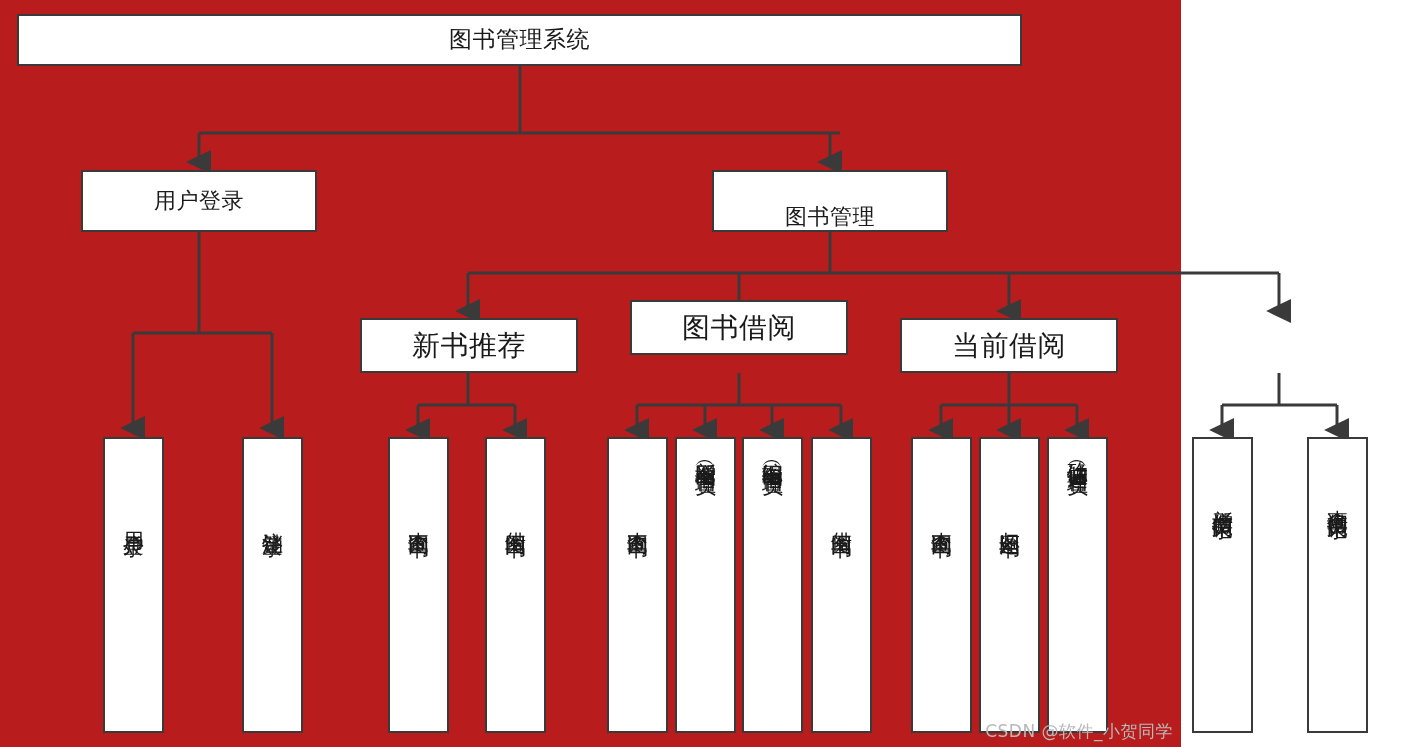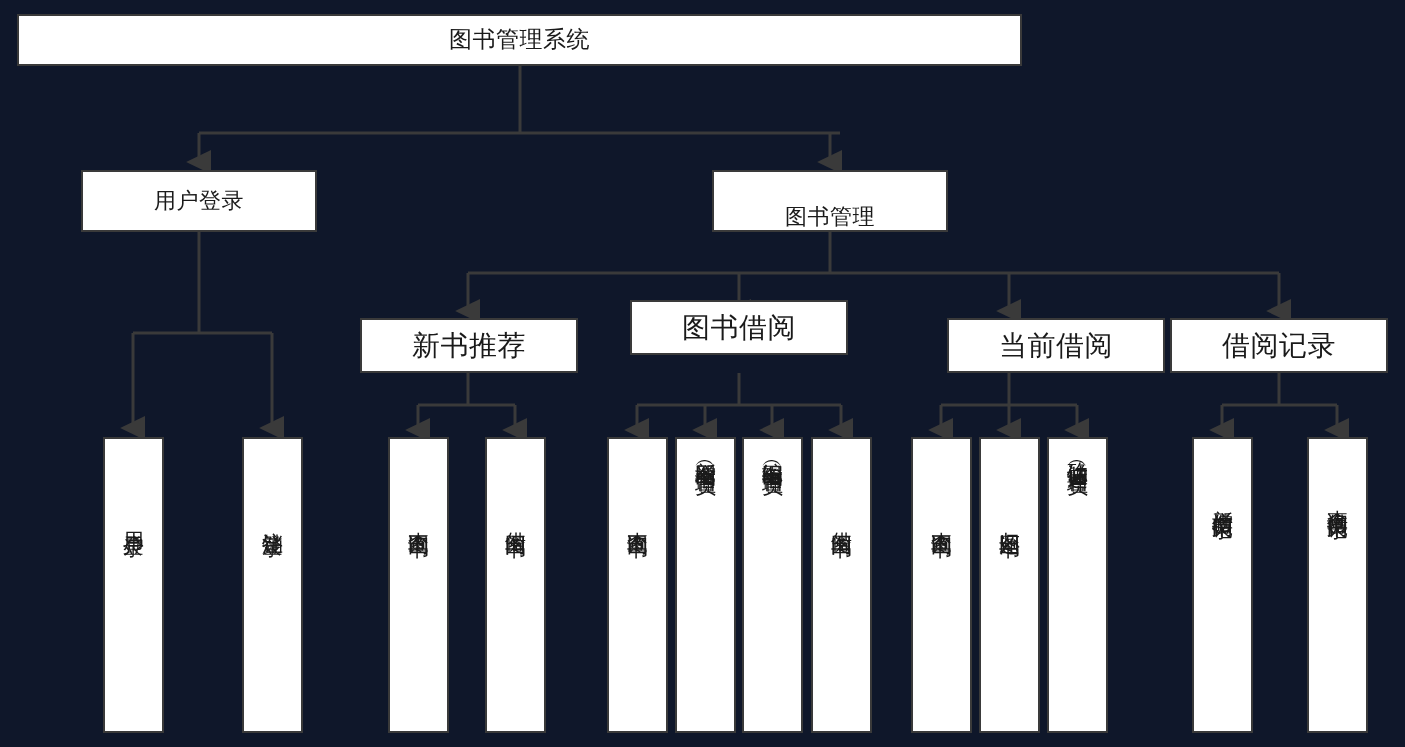--- a/index.html
+++ b/index.html
@@ -8,23 +8,23 @@
     background: #ffffff;
   }
   body {
     width: 1405px;
     height: 747px;
     font-family: "DejaVu Sans", "Liberation Sans", sans-serif;
     overflow: hidden;
   }
   #diagram-root {
     position: relative;
-    width: 1405px;
+    width: 1181px;
     height: 747px;
-    background: #0f172a;
+    background: #b91c1c;
   }
   svg.diagram-canvas {
     position: absolute;
     left: 0;
     top: 0;
     width: 1405px;
     height: 747px;
   }
   .node-box {
     position: absolute;
@@ -154,25 +154,22 @@
   <div class="node-box node-l2" style="left:712px; top:170px; width:236px; height:62px;align-items:flex-end;">
     <span class="node-label">图书管理</span>
   </div>
 
   <div class="node-box node-l3" style="left:360px; top:318px; width:218px; height:55px;">
     <span class="node-label">新书推荐</span>
   </div>
   <div class="node-box node-l3" style="left:630px; top:300px; width:218px; height:55px;">
     <span class="node-label">图书借阅</span>
   </div>
-  <div class="node-box node-l3" style="left:900px; top:318px; width:218px; height:55px;margin-left:47px;">
+  <div class="node-box node-l3" style="left:900px; top:318px; width:218px; height:55px;">
     <span class="node-label">当前借阅</span>
-  </div>
-  <div class="node-box node-l3" style="left:1170px; top:318px; width:218px; height:55px;">
-    <span class="node-label">借阅记录</span>
   </div>
 
   <div class="node-box node-leaf leaf-mid" style="left:103px; top:437px; width:61px; height:296px;">
     <span class="node-label">用户登录</span>
   </div>
   <div class="node-box node-leaf leaf-mid" style="left:242px; top:437px; width:61px; height:296px;">
     <span class="node-label">注销登录</span>
   </div>
 
   <div class="node-box node-leaf leaf-mid" style="left:388px; top:437px; width:61px; height:296px;">
@@ -205,14 +202,15 @@
     <span class="node-label">确认归还（管理员）</span>
   </div>
 
   <div class="node-box node-leaf leaf-mid-sm" style="left:1192px; top:437px; width:61px; height:296px;">
     <span class="node-label">新增借阅记录</span>
   </div>
   <div class="node-box node-leaf leaf-mid-sm" style="left:1307px; top:437px; width:61px; height:296px;">
     <span class="node-label">查询借阅记录</span>
   </div>
 
+  <div class="watermark">CSDN @软件_小贺同学</div>
 
 </div>
 
 </body></html>

